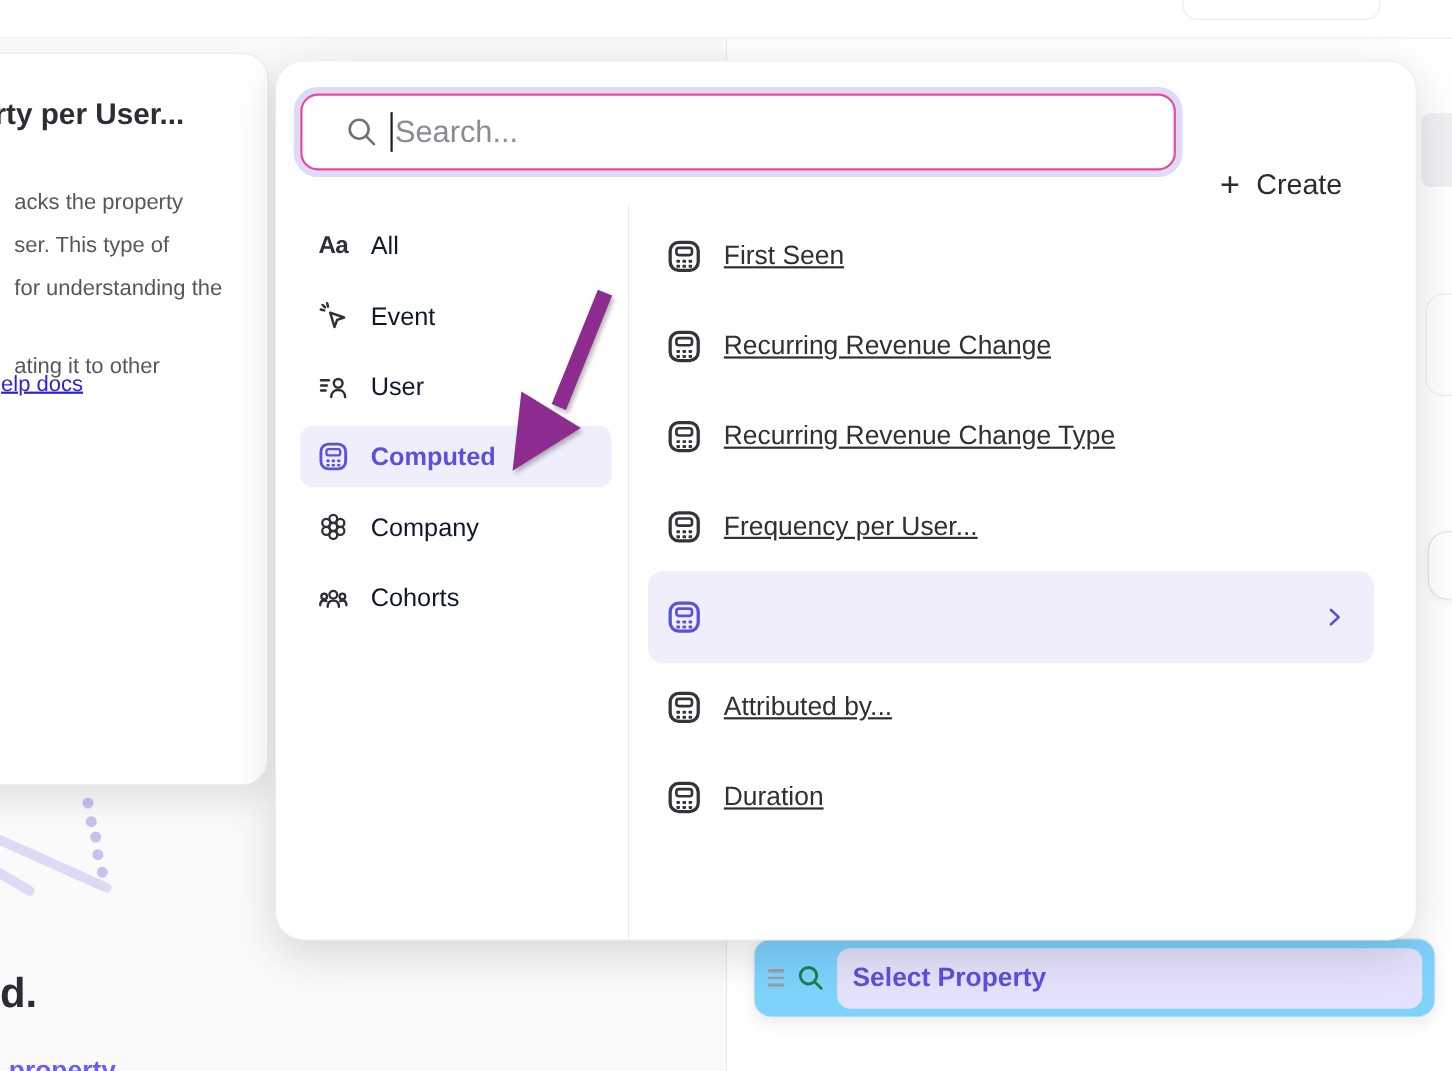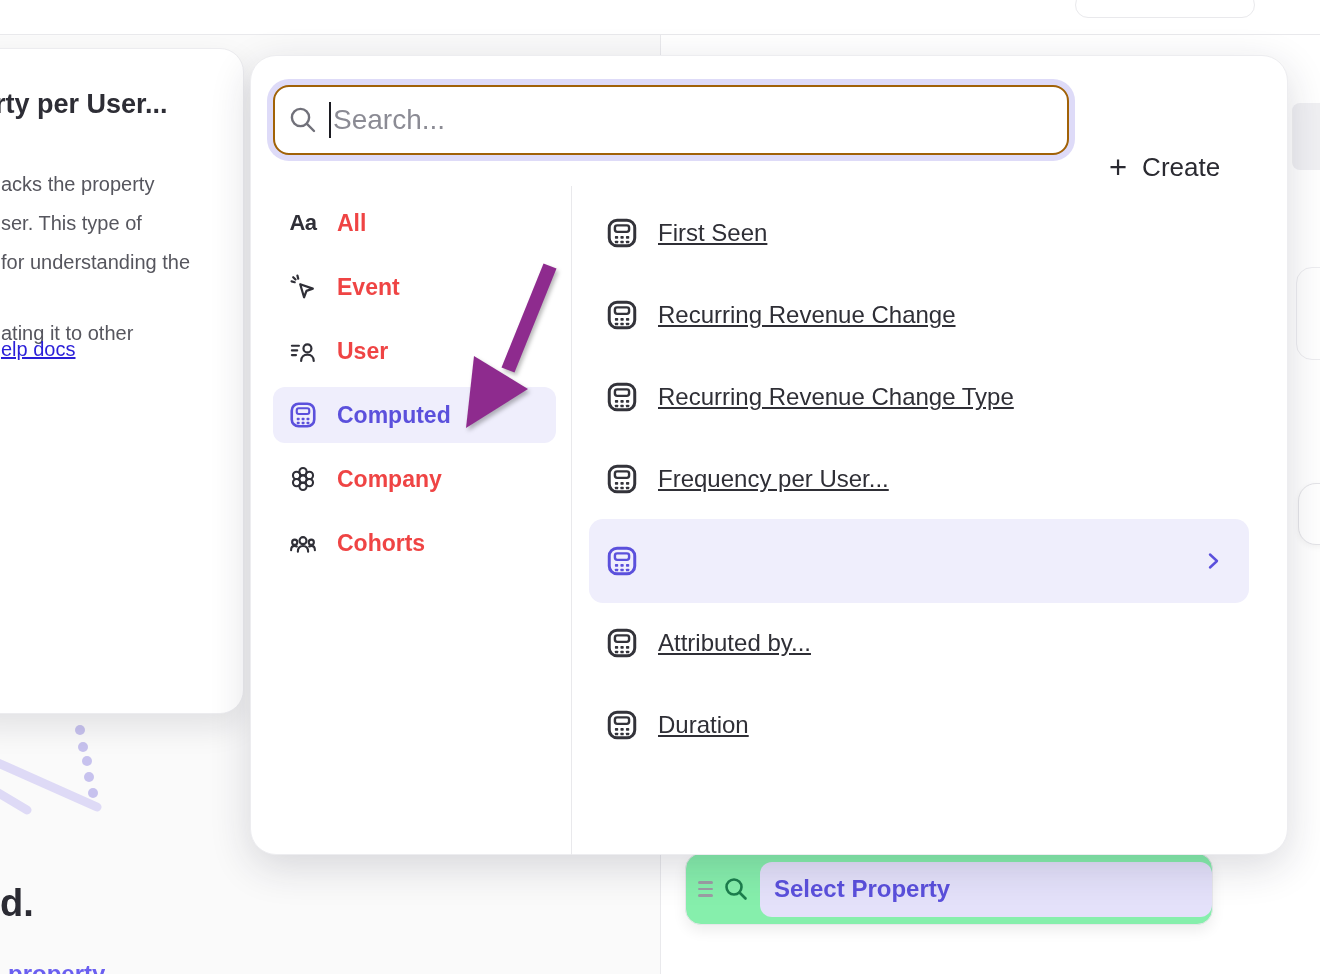--- a/index.html
+++ b/index.html
@@ -19,69 +19,69 @@
   .strip-card-1 { left:1296px; top:267px; width:50px; height:93px; background:#fff;
     border:1px solid #ededf0; border-radius:16px; }
   .strip-card-2 { left:1298px; top:483px; width:50px; height:62px; background:#fff;
     border:1px solid #e4e4e8; border-radius:18px; box-shadow:0 2px 6px rgba(0,0,0,.05); }
 
   
   .tooltip-card { left:-36px; top:48px; width:280px; height:666px; background:#fff;
     border:1px solid #ececef; border-radius:24px; box-shadow:0 14px 30px rgba(20,20,40,.10); }
   .tooltip-title { position:absolute; left:30px; top:40px; font-size:27px; font-weight:700;
     color:#2d2d35; white-space:nowrap; }
-  .tooltip-line { position:absolute; left:36px; font-size:20px; color:#56565e; white-space:nowrap; }
+  .tooltip-line { position:absolute; left:36px; font-size:20px; color:#56565e; white-space:nowrap;padding-left:12px; }
   .tt-l0 { top:124px; } .tt-l1 { top:163px; } .tt-l2 { top:202px; } .tt-l3 { top:256px;margin-top:17px; }
   .tooltip-link { position:absolute; left:36px; top:278px; font-size:20px; color:#2b1fd8;
     text-decoration:underline; white-space:nowrap;margin-top:11px; }
 
   
   .decor-svg { left:0; top:690px; }
 
   
   .bottom-heading { left:0; top:882px; font-size:38px; font-weight:700; color:#2b2b33; }
   .bottom-link-frag { left:8px; top:960px; font-size:24px; font-weight:600; color:#6a5ff0;
     height:14px; overflow:hidden; }
 
   
-  .select-card { left:685px; top:853px; width:528px; height:72px; background:#86efac;
+  .select-card { left:685px; top:853px; width:620px; height:72px; background:#7dd3fc;
     border:1px solid #e7e7ea; border-radius:16px; box-shadow:0 6px 14px rgba(0,0,0,.07);
     display:flex; align-items:center; padding-left:12px; }
   .hamburger { width:16px; display:flex; flex-direction:column; gap:4px; }
   .hamburger span { display:block; width:15px; height:2.4px; background:#9c9ca4; border-radius:2px; }
   .green-search { margin-left:9px; flex:0 0 auto; }
   .select-pill { margin-left:10px; width:532px; height:55px; background:#e4e1fa; border-radius:12px;
     display:flex; align-items:center; padding-left:14px; }
   .select-pill-label { font-size:24px; font-weight:600; color:#5b50dc; }
 
   
   .modal { left:250px; top:55px; width:1038px; height:800px; background:#fff;
     border:1px solid #ededf0; border-radius:26px;
     box-shadow:0 12px 40px rgba(30,30,55,.16); }
   .search-ring { position:absolute; left:16px; top:23px; width:808px; height:82px;
     background:#dedbf8; border-radius:22px; padding:6px; }
-  .search-box { width:100%; height:100%; background:#fff; border:2px solid #a16207;
-    border-radius:16px; display:flex; align-items:center; padding-left:12px; }
+  .search-box { width:100%; height:100%; background:#fff; border:2px solid #ec4899;
+    border-radius:16px; display:flex; align-items:center; padding-left:38px; }
   .search-box svg { flex:0 0 auto; }
   .caret { width:2px; height:36px; background:#1c1c22; margin-left:10px; }
   .search-input { border:none; outline:none; font-size:28px; color:#2e2e36; width:600px;
     margin-left:2px; font-family:"Liberation Sans", sans-serif; background:transparent; }
   .search-input::placeholder { color:#8b8b94; }
   .create-btn { position:absolute; left:858px; top:96px; display:flex; align-items:center;
     gap:15px; cursor:pointer; }
   .create-plus { font-size:31px; font-weight:400; color:#2a2a31; line-height:1; }
   .create-label { font-size:26px; font-weight:500; color:#2a2a31; }
   .modal-vdiv { position:absolute; left:320px; top:130px; width:1px; height:669px; background:#e9e9ec; }
 
   
   .cat-row { position:absolute; left:22px; width:283px; height:56px; border-radius:12px;
     display:flex; align-items:center; cursor:pointer; }
   .cat-row .cat-icon { width:32px; height:32px; margin-left:14px; display:flex;
     align-items:center; justify-content:center; color:#2f2f37; }
-  .cat-row .cat-label { margin-left:18px; font-size:23px; font-weight:700; color:#ef4444; }
+  .cat-row .cat-label { margin-left:18px; font-size:23px; font-weight:400; color:#0f172a; }
   .cat-row.selected { background:#efeefc; }
   .cat-row.selected .cat-icon { color:#5b50dc; }
   .cat-row.selected .cat-label { color:#5b50dc; font-weight:600; }
   .aa-glyph { font-size:22px; font-weight:600; color:#2f2f37; letter-spacing:-0.5px; }
 
   
   .prop-row { position:absolute; left:338px; width:660px; height:60px; border-radius:14px;
     display:flex; align-items:center; cursor:pointer; }
   .prop-row .prop-icon { width:34px; height:34px; margin-left:16px; color:#33333a;
     display:flex; align-items:center; justify-content:center; }

